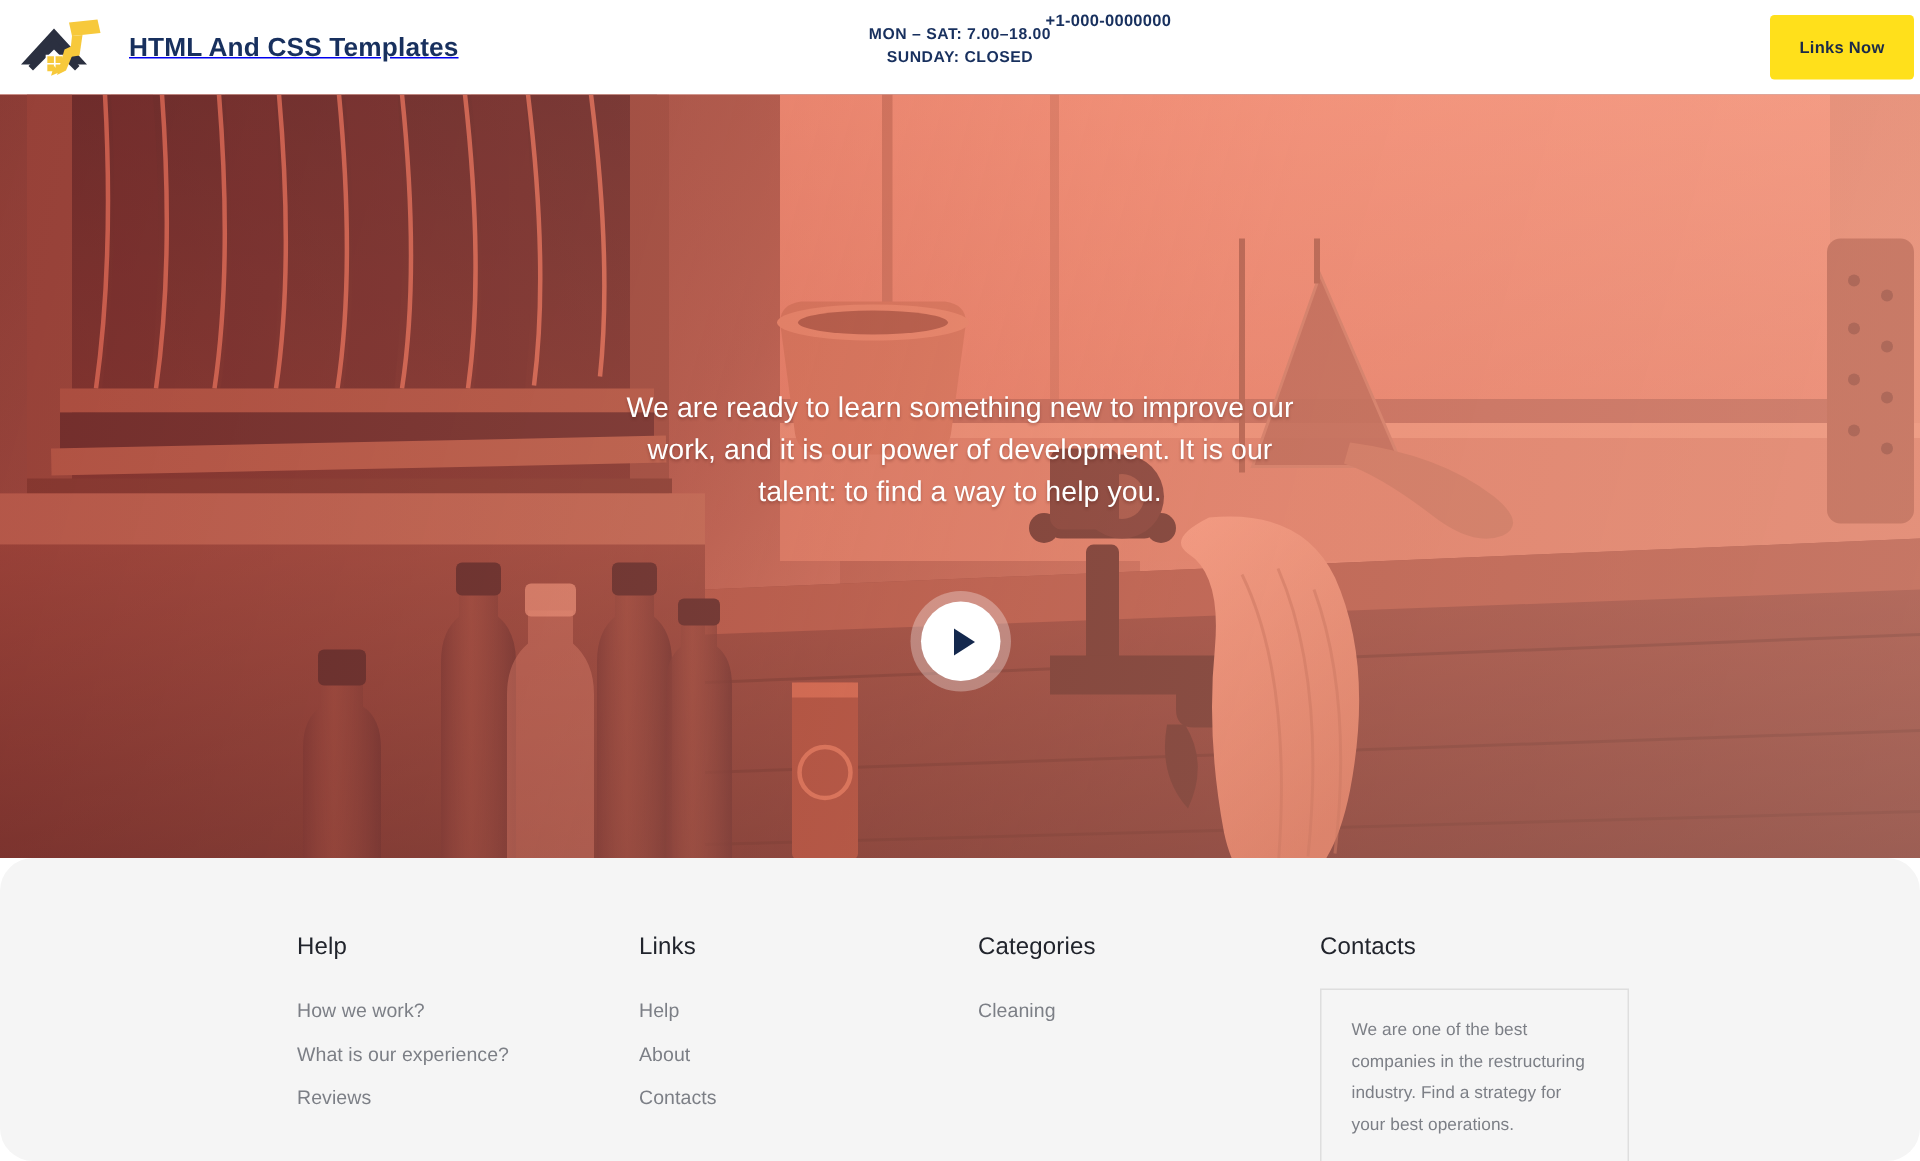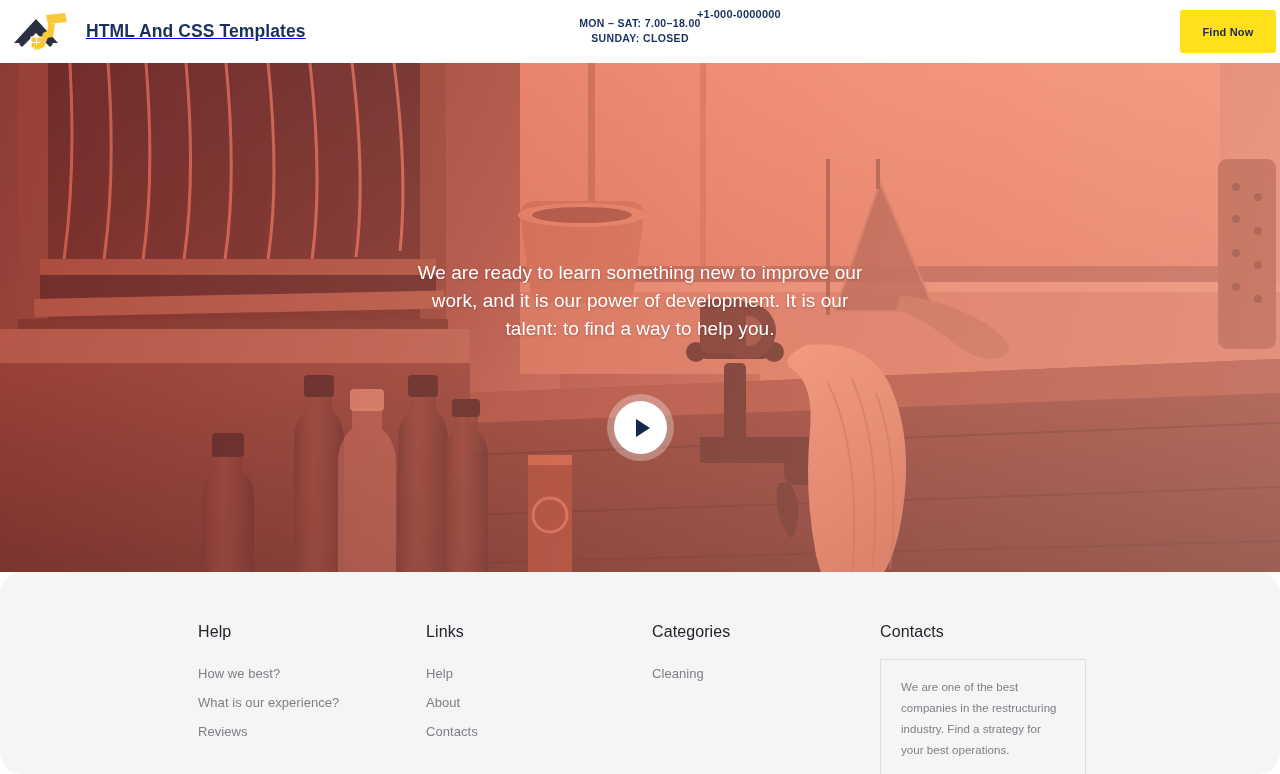--- a/index.html
+++ b/index.html
@@ -185,21 +185,21 @@
 
   <div class="hours">
     <div class="hours-inner">
       <div class="hours-line">MON – SAT: 7.00–18.00</div>
       <div class="hours-line">SUNDAY: CLOSED</div>
     </div>
   </div>
 
   <a class="phone" href="#">+1-000-0000000</a>
 
-  <button class="cta-button">Find Now</button>
+  <button class="cta-button">Links Now</button>
 </header>
 
 <section class="hero">
 
   <svg class="hero-photo" viewBox="0 0 1280 509" preserveAspectRatio="none">
     <defs>
       <linearGradient id="wallG" x1="0" y1="0" x2="1" y2="0.3">
         <stop offset="0" stop-color="#7a4a44"></stop>
         <stop offset="0.45" stop-color="#a5675c"></stop>
         <stop offset="0.72" stop-color="#d79a86"></stop>
@@ -352,21 +352,21 @@
       <span class="play-tri"></span>
     </span>
   </button>
 </section>
 
 <footer class="site-footer">
   <div class="footer-cols">
 
     <div class="fcol help">
       <h3 class="fcol-title">Help</h3>
-      <a class="fcol-link" href="#">How we best?</a>
+      <a class="fcol-link" href="#">How we work?</a>
       <a class="fcol-link" href="#">What is our experience?</a>
       <a class="fcol-link" href="#">Reviews</a>
     </div>
 
     <div class="fcol links">
       <h3 class="fcol-title">Links</h3>
       <a class="fcol-link" href="#">Help</a>
       <a class="fcol-link" href="#">About</a>
       <a class="fcol-link" href="#">Contacts</a>
     </div>

